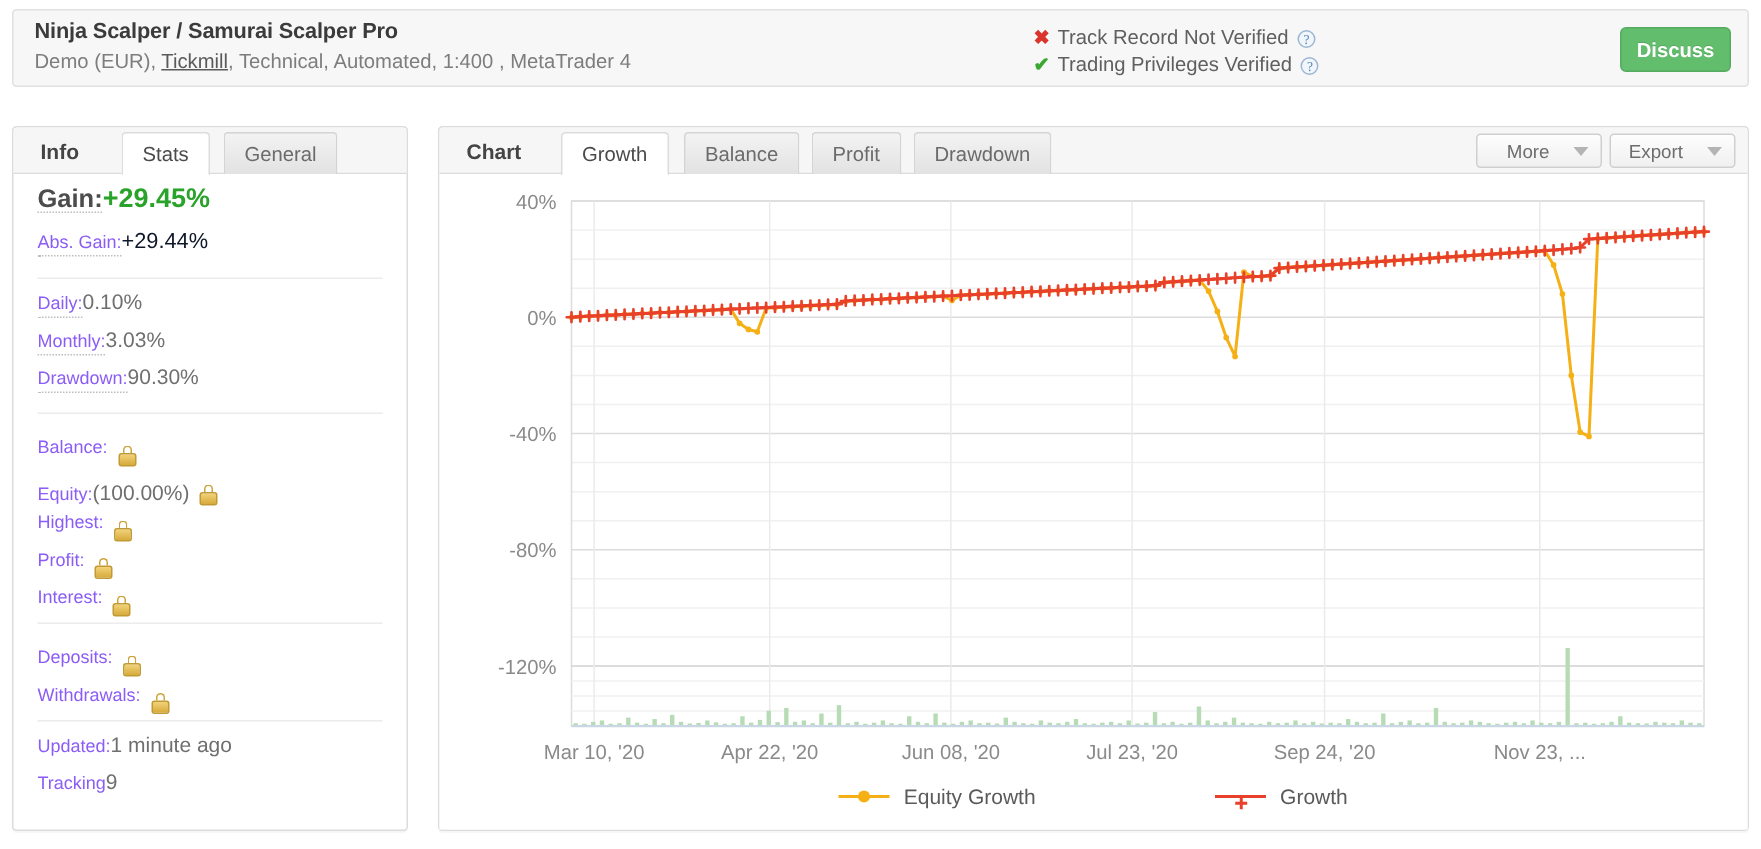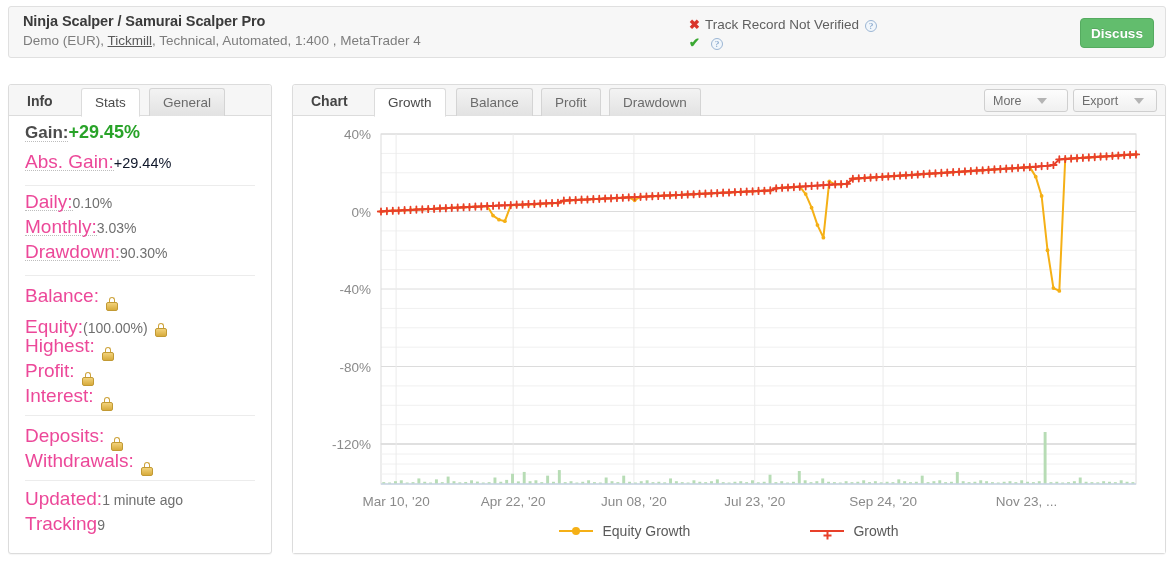--- a/index.html
+++ b/index.html
@@ -87,21 +87,21 @@
     border-color: #dcdcdc; border-bottom: 1px solid #fff;
     z-index: 3;
   }
 
   
   .stats { padding: 6px 16px 0 16px; }
   .srow {
     display: flex; justify-content: flex-start; align-items: baseline;
     height: 25px; white-space: nowrap;
   }
-  .srow .lbl { color: #ec4899; font-size: 19px; }
+  .srow .lbl { color: #8b5cf6; font-size: 12px; }
   .srow .lbl.dotted { border-bottom: 1px dotted #bdbdbd; line-height: 17px; }
   .srow .val { color: #6f6f6f; font-size: 14px; }
   .srow.big { height: 31px; }
   .srow.big .lbl { font-size: 17px; font-weight: bold; color:#4c4c4c; }
   .srow.big .val { font-size: 18px; font-weight: bold; color: #29a329; }
   .srow .val.green { color: #0f172a; font-size: 14.5px; }
   .sep { height: 1px; background: #ececec; margin: 7px 0 7px 0; }
   .lock {
     display:inline-block; width: 12px; height: 14px; position: relative; top: 2px;
   }
@@ -117,21 +117,21 @@
   }
   .valwrap { display:flex; align-items:center; gap: 7px; margin-top: 12px; }
 
   
   .chart-tools { position:absolute; right: 8px; top: 4px; display:flex; gap: 5px; }
   .ddbtn {
     height: 23px; min-width: 84px; padding: 0 8px;
     background: linear-gradient(#fdfdfd,#f0f0f0);
     border: 1px solid #cfcfcf; border-radius: 3px;
     font-size: 12.5px; color: #6d6d6d; cursor: pointer;
-    display:flex; align-items:center; justify-content: flex-start; gap: 16px;
+    display:flex; align-items:center; justify-content: flex-end; gap: 16px;
   }
   .caret {
     width: 0; height: 0; border-left: 5px solid transparent;
     border-right: 5px solid transparent; border-top: 6px solid #b4b4b4;
   }
 
   .chart-area { position: relative; width: 872px; height: 437px; background:#fff; }
   .chart-svg { position:absolute; left:0; top:0; }
 
   .legend {
@@ -156,20 +156,21 @@
     </div>
 
     <div class="verif">
       <div class="row">
         <span class="vmark x">✖</span>
         <span>Track Record Not Verified</span>
         <span class="qmark">?</span>
       </div>
       <div class="row">
         <span class="vmark ok">✔</span>
+        <span>Trading Privileges Verified</span>
         <span class="qmark">?</span>
       </div>
     </div>
 
     <div class="discuss">Discuss</div>
   </div>
 
   <div class="panel left-panel">
     <div class="tabbar">
       <div class="tab-static" style="left:6px;">Info</div>

